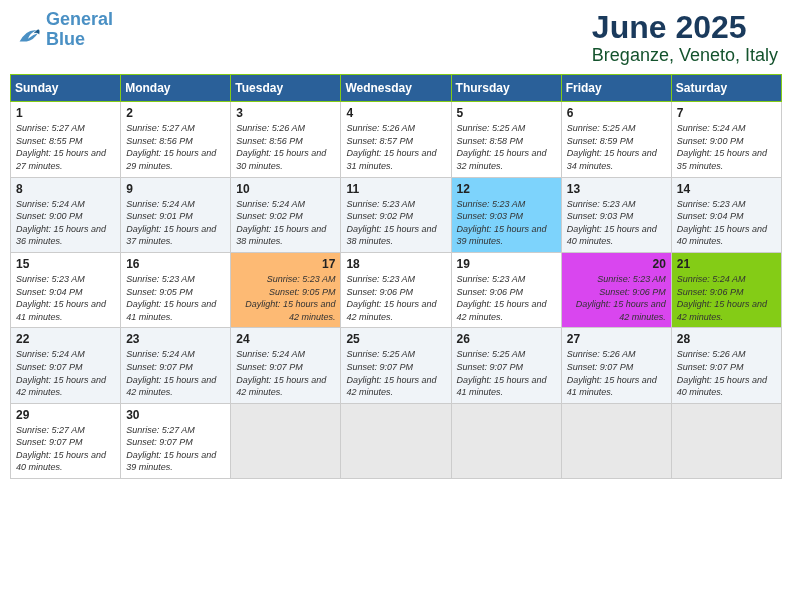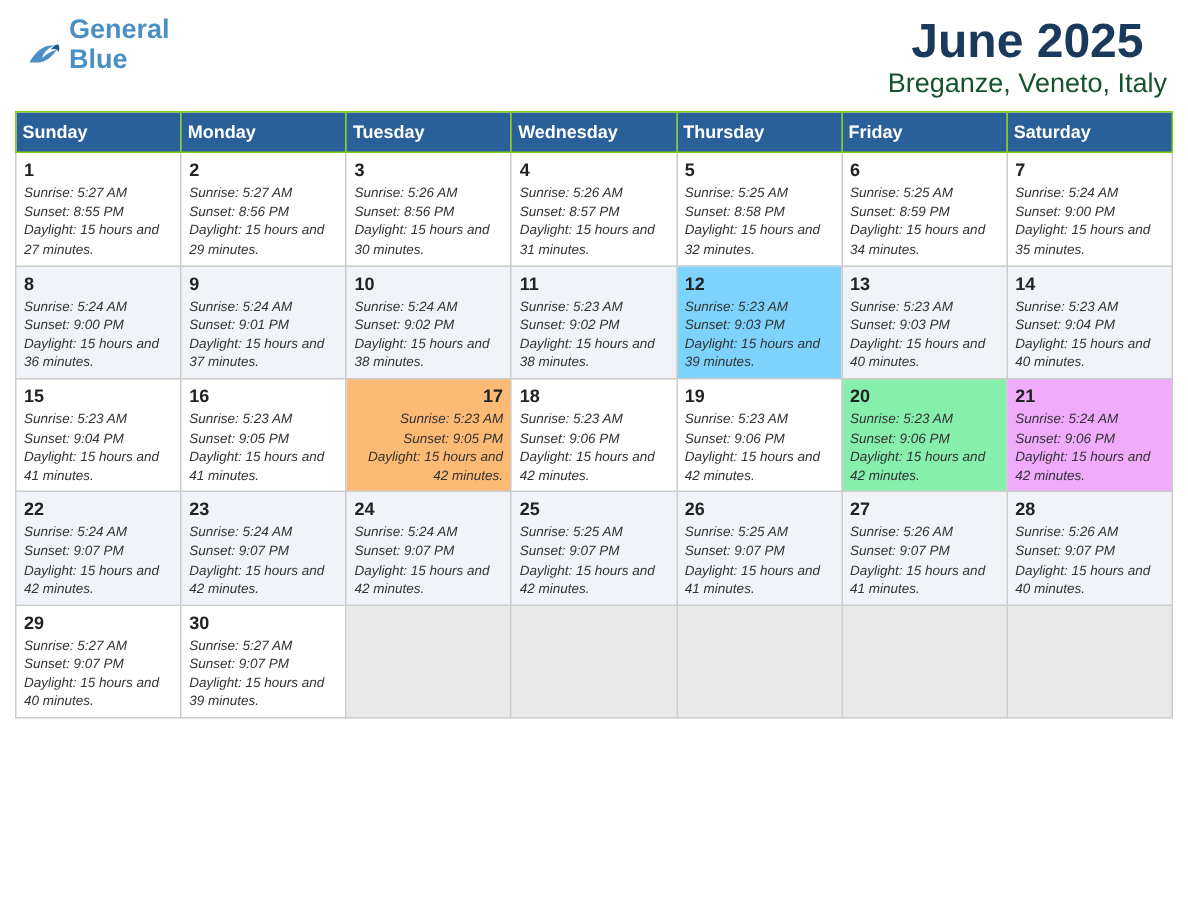--- a/index.html
+++ b/index.html
@@ -29,21 +29,21 @@
       line-height: 1.1;
     }
     .logo-text span {
       color: #4a90c4;
     }
     .logo-bird {
       width: 28px;
       height: 28px;
     }
     .title-area {
-      text-align: center;
+      text-align: left;
     }
     .month-title {
       font-size: 32px;
       font-weight: bold;
       color: #1a3a5c;
       line-height: 1.1;
     }
     .location {
       font-size: 18px;
       color: #14532d;
@@ -273,29 +273,29 @@
         </div>
       </td>
         <td style="background: rgb(255, 255, 255); min-height: 75px;">
         <span class="day-num">19</span>
         <div class="day-info">
           Sunrise: 5:23 AM<br>
           Sunset: 9:06 PM<br>
           Daylight: 15 hours and 42 minutes.
         </div>
       </td>
-        <td style="background: #86efac; min-height: 75px;">
+        <td style="background: #d946ef; min-height: 75px; text-align: right;">
         <span class="day-num">20</span>
         <div class="day-info">
           Sunrise: 5:23 AM<br>
           Sunset: 9:06 PM<br>
           Daylight: 15 hours and 42 minutes.
         </div>
       </td>
-        <td style="background: #f0abfc; min-height: 75px;">
+        <td style="background: #84cc16; min-height: 75px;">
         <span class="day-num">21</span>
         <div class="day-info">
           Sunrise: 5:24 AM<br>
           Sunset: 9:06 PM<br>
           Daylight: 15 hours and 42 minutes.
         </div>
       </td>
       </tr>
       <tr>
         <td style="background: rgb(240, 244, 248); min-height: 75px;">

